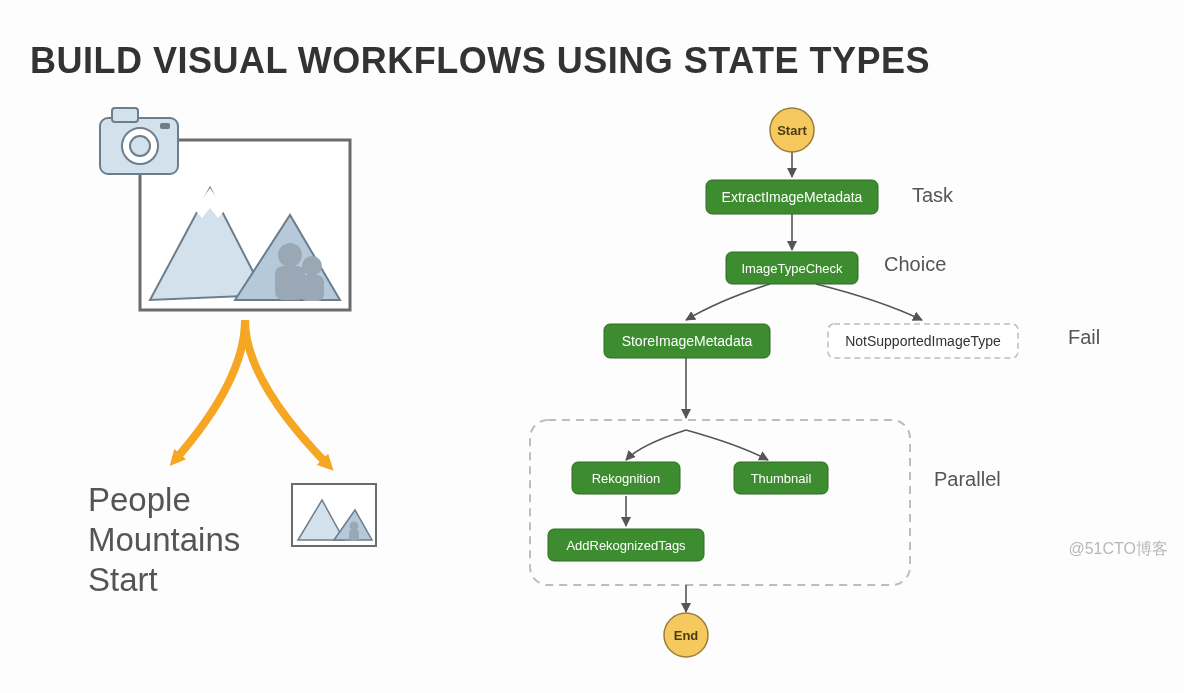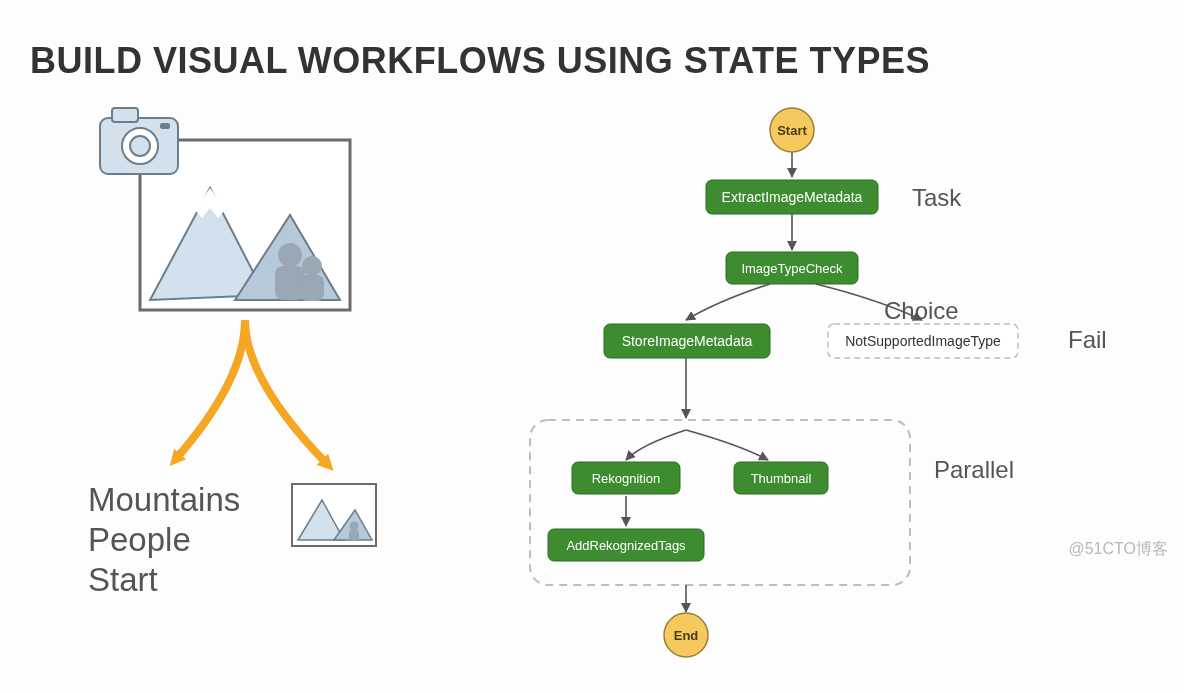--- a/index.html
+++ b/index.html
@@ -30,21 +30,21 @@
   svg { position: absolute; left: 0; top: 0; }
   .tag-list {
     position: absolute;
     left: 88px; top: 480px;
     font-size: 33px;
     line-height: 40px;
     color: #555;
   }
   .annot {
     position: absolute;
-    font-size: 24px;
+    font-size: 20px;
     color: #555;
   }
 </style>
 </head>
 <body>
 <div class="slide">
 
 <h1 class="title">BUILD VISUAL WORKFLOWS USING STATE TYPES</h1>
 
 <svg width="1184" height="693">
@@ -86,22 +86,22 @@
   <g>
     <rect x="292" y="484" width="84" height="62" fill="#fff" stroke="#6b6b6b" stroke-width="2"></rect>
     <path d="M298 540 L322 500 L344 540 Z" fill="#d3e1ec" stroke="#6c7d8c" stroke-width="1.5"></path>
     <path d="M334 540 L355 510 L372 540 Z" fill="#b6c9da" stroke="#6c7d8c" stroke-width="1.5"></path>
     <circle cx="354" cy="526" r="4.5" fill="#9aa8b5"></circle>
     <rect x="349" y="530" width="10" height="10" rx="3" fill="#9aa8b5"></rect>
   </g>
 </svg>
 
 <div class="tag-list">
+  <div>People</div>
   <div>Mountains</div>
-  <div>People</div>
   <div>Start</div>
 </div>
 
 <svg width="1184" height="693">
 
   <rect x="530" y="420" width="380" height="165" rx="18" fill="none" stroke="#bdbdbd" stroke-width="2" stroke-dasharray="8 6"></rect>
 
   <path d="M792 152 L792 177" stroke="#555" stroke-width="1.6" marker-end="url(#arrowThin)" fill="none"></path>
   <path d="M792 214 L792 250" stroke="#555" stroke-width="1.6" marker-end="url(#arrowThin)" fill="none"></path>
 
@@ -157,19 +157,19 @@
     <text x="781" y="483" text-anchor="middle" font-size="13" fill="#fff">Thumbnail</text>
   </g>
 
   <g>
     <rect x="548" y="529" width="156" height="32" rx="6" fill="#3d8c2f" stroke="#2f6b24"></rect>
     <text x="626" y="550" text-anchor="middle" font-size="13" fill="#fff">AddRekognizedTags</text>
   </g>
 </svg>
 
 <div class="annot" style="left:912px; top:184px;">Task</div>
-<div class="annot" style="left:884px; top:253px;margin-top:44px;">Choice</div>
+<div class="annot" style="left:884px; top:253px;">Choice</div>
 <div class="annot" style="left:1044px; top:326px;margin-left:24px;">Fail</div>
-<div class="annot" style="left:934px; top:456px;">Parallel</div>
+<div class="annot" style="left:934px; top:468px;">Parallel</div>
 
 <div class="watermark">@51CTO博客</div>
 
 </div>
 
 </body></html>

